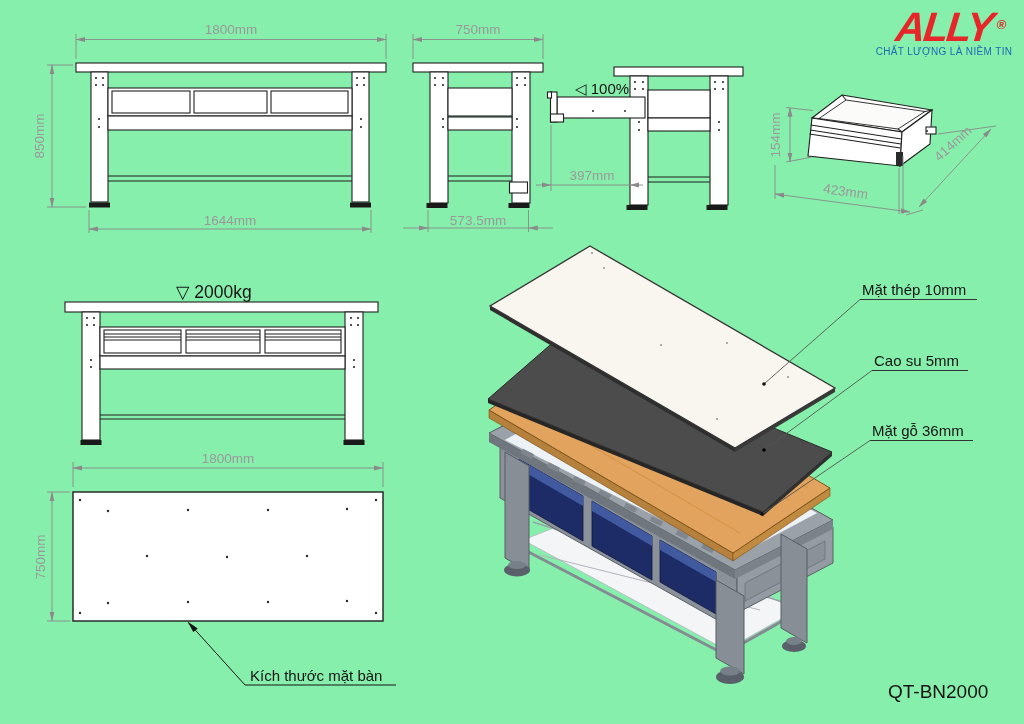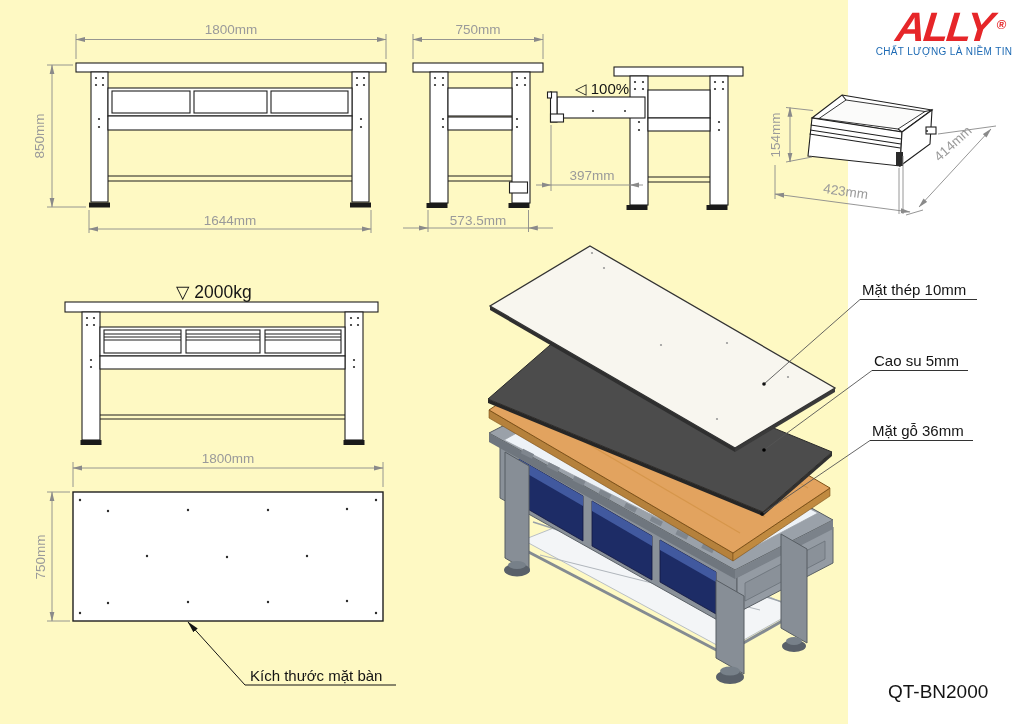--- a/index.html
+++ b/index.html
@@ -1,17 +1,17 @@
 <!DOCTYPE html>
 <html><head>
 <meta charset="utf-8">
 <style>
   html,body{margin:0;padding:0;background:#fff;width:1024px;height:724px;overflow:hidden;
     font-family:"Liberation Sans",sans-serif;}
-  #stage{position:relative;width:848px;height:724px;background:#fef9c3;}
+  #stage{position:relative;width:1024px;height:724px;background:#86efac;}
   svg{position:absolute;left:0;top:0;}
   svg text{font-family:"Liberation Sans",sans-serif;}
   .dt{fill:#9a9a9a;font-size:13.5px;}
   .bt{fill:#141414;font-size:15px;}
   .pl{stroke:#1f1f1f;stroke-width:1.1;fill:#fff;}
   .ln{stroke:#1f1f1f;stroke-width:1.1;fill:none;}
   .dl{stroke:#8a8a8a;stroke-width:0.9;fill:none;}
   .ldr{stroke:#555;stroke-width:0.9;fill:none;}
   .ul{stroke:#333;stroke-width:1;}
   .dot{fill:#2b2b2b;}

